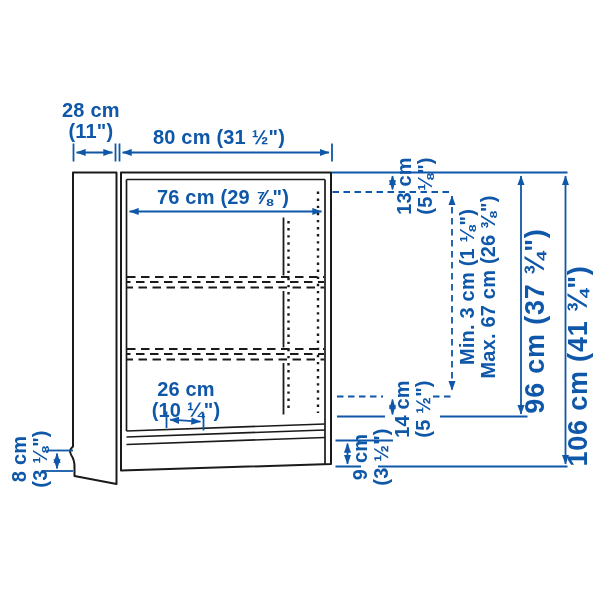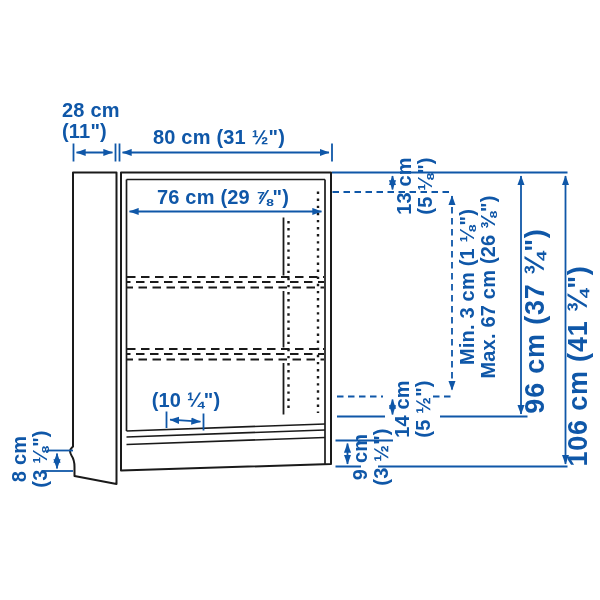--- a/index.html
+++ b/index.html
@@ -1,20 +1,20 @@
 <!DOCTYPE html>
 <html><head>
 <meta charset="utf-8">
 <style>
   html,body{margin:0;padding:0;background:#fff;}
   .stage{position:relative;width:600px;height:600px;background:#fff;overflow:hidden;
          font-family:"Liberation Sans",sans-serif;}
   .stage svg{position:absolute;left:0;top:0;}
   .lbl{position:absolute;color:#0F57A8;font-weight:bold;font-size:20px;line-height:1.05;
-       letter-spacing:.2px;white-space:nowrap;z-index:3;}
+       letter-spacing:.2px;white-space:nowrap;z-index:3;text-align:center;}
   .lbl.c{transform:translate(-50%,-50%);text-align:center;}
   .lbl.rot{transform:translate(-50%,-50%) rotate(-90deg);text-align:center;}
   .lbl.big{font-size:27px;letter-spacing:.8px;line-height:1.0;}
   .blk{stroke:#1a1a1a;fill:none;}
   .blu{stroke:#0F57A8;fill:none;}
 </style>
 </head>
 <body>
 
 <div class="stage">
@@ -116,16 +116,17 @@
     <div>9 cm</div>
     <div>(3 ½")</div>
   </div>
 
   <div class="lbl rot" style="left:30px;top:459px;">
     <div>8 cm</div>
     <div>(3 ⅛")</div>
   </div>
 
   <div class="lbl c" style="left:186px;top:400px;">
+    <div>26 cm</div>
     <div>(10 ¼")</div>
   </div>
 
 </div>
 
 </body></html>

